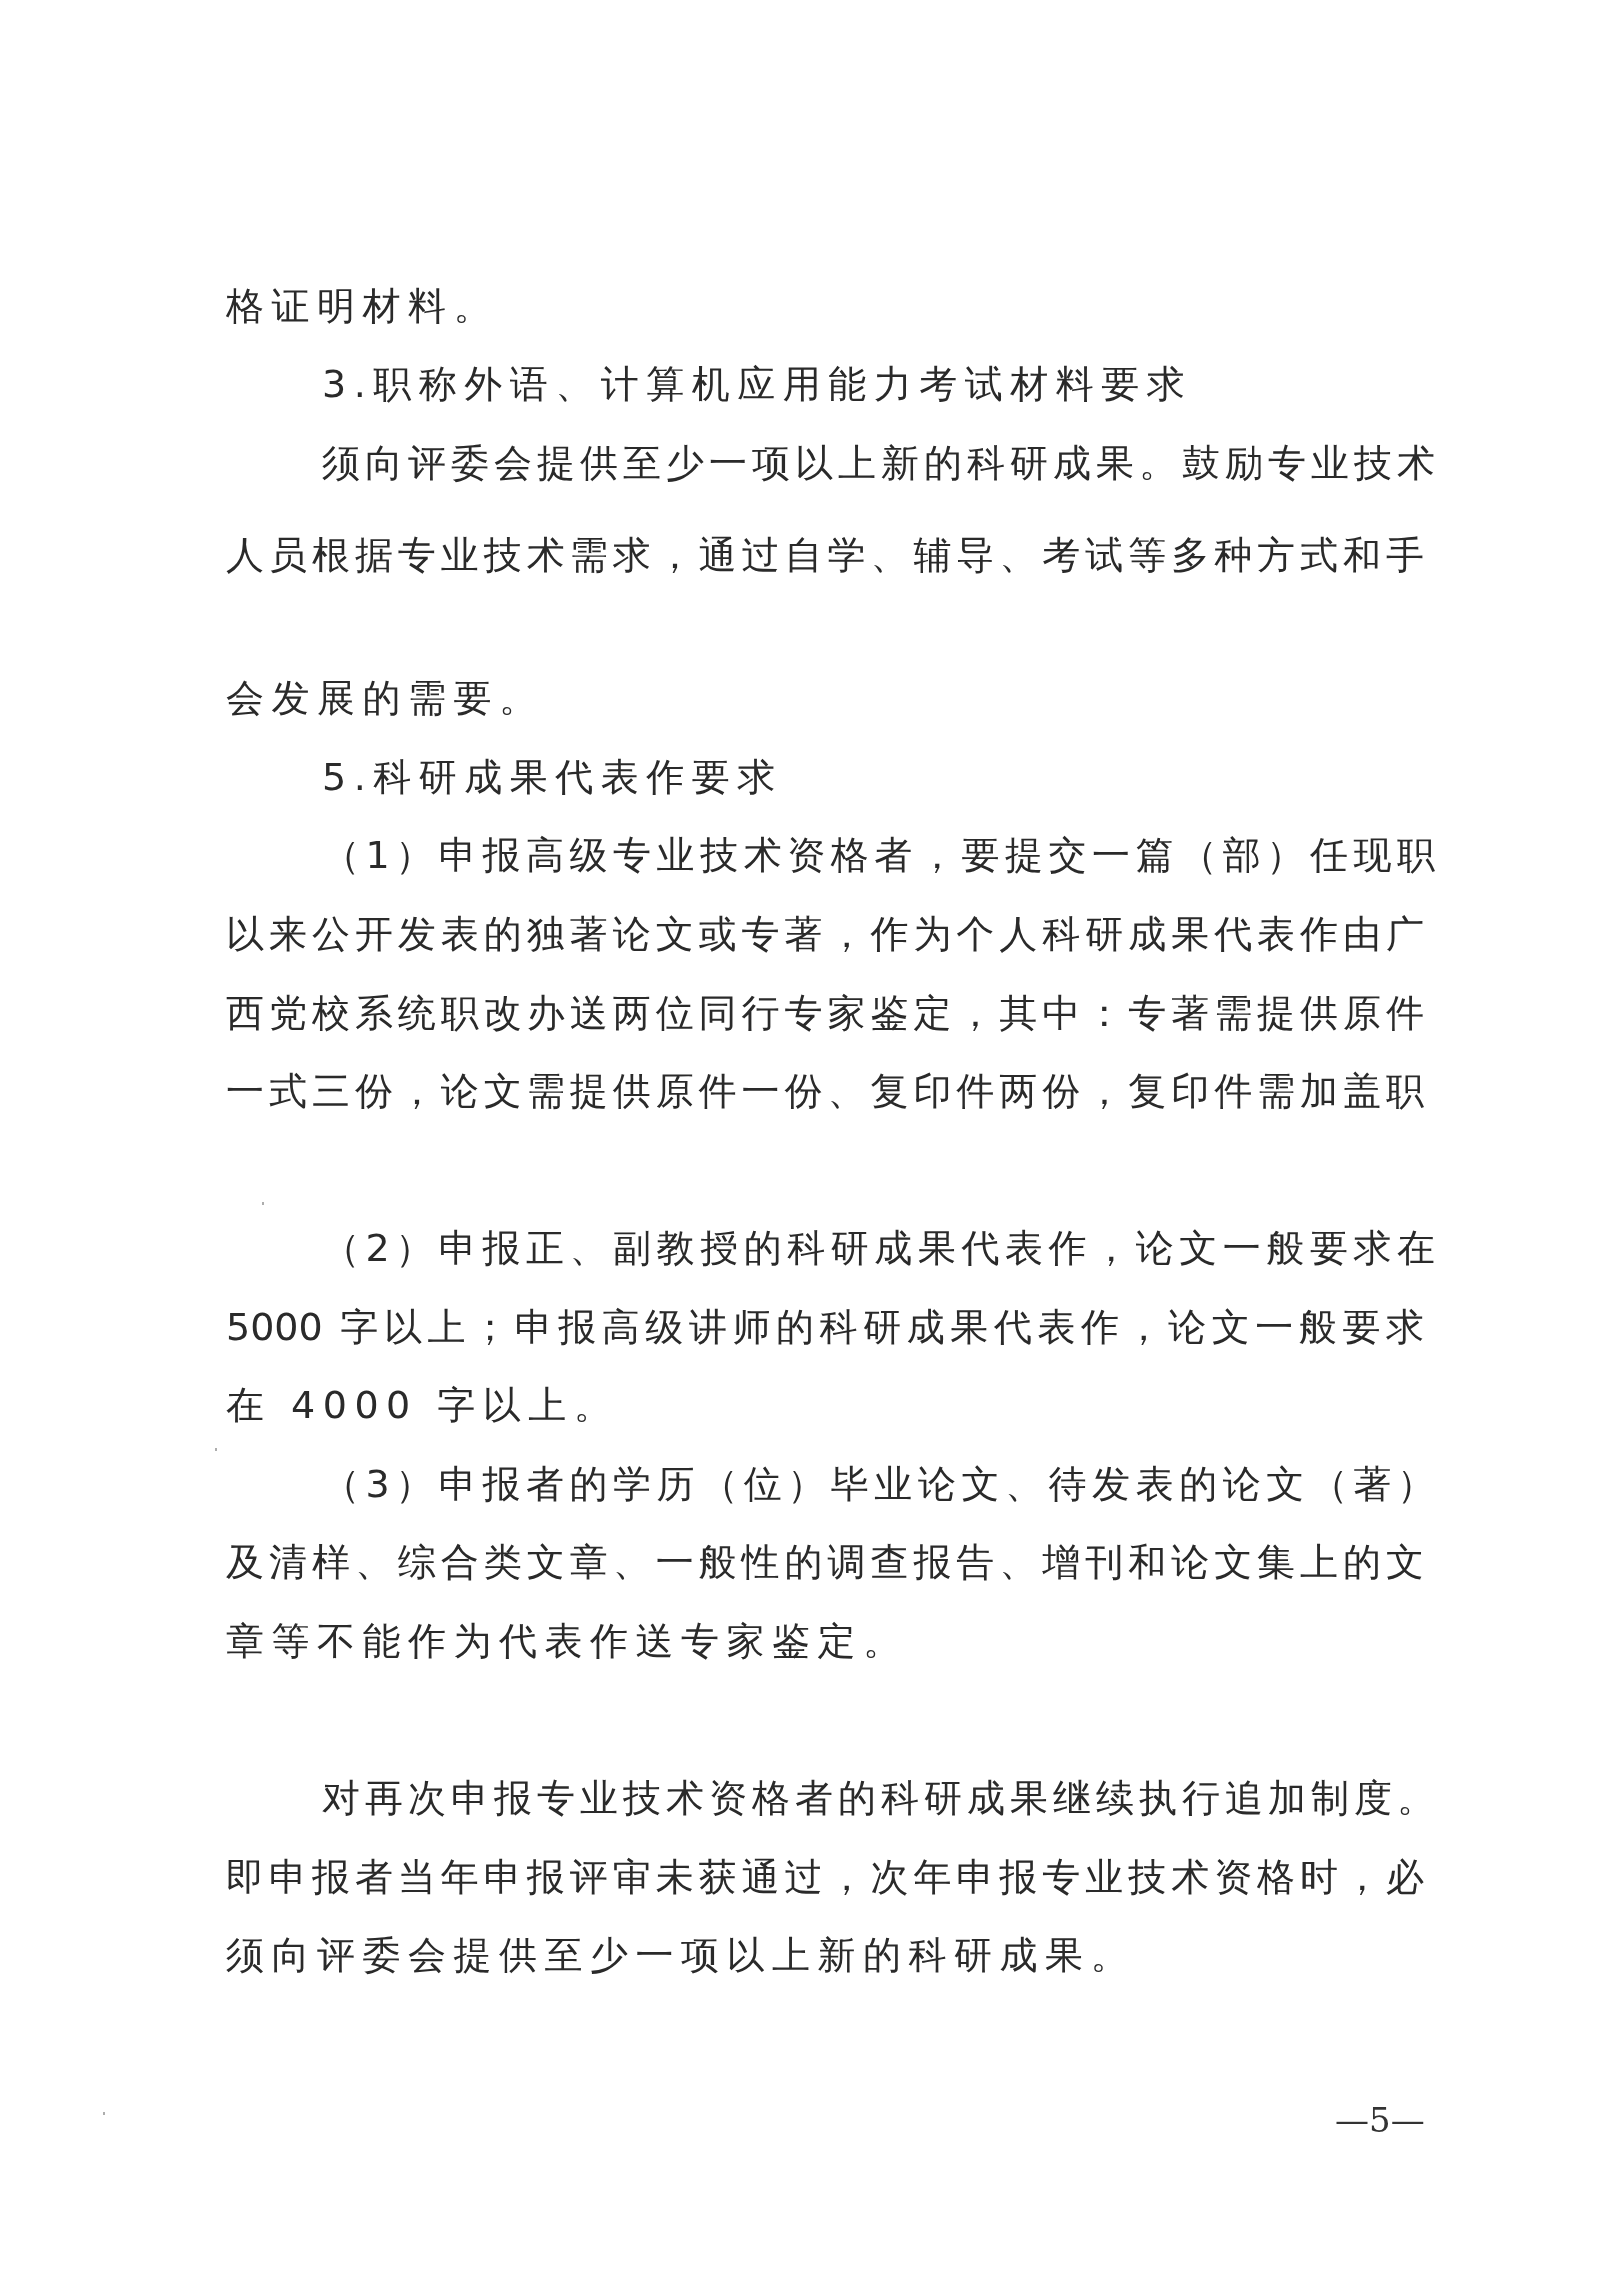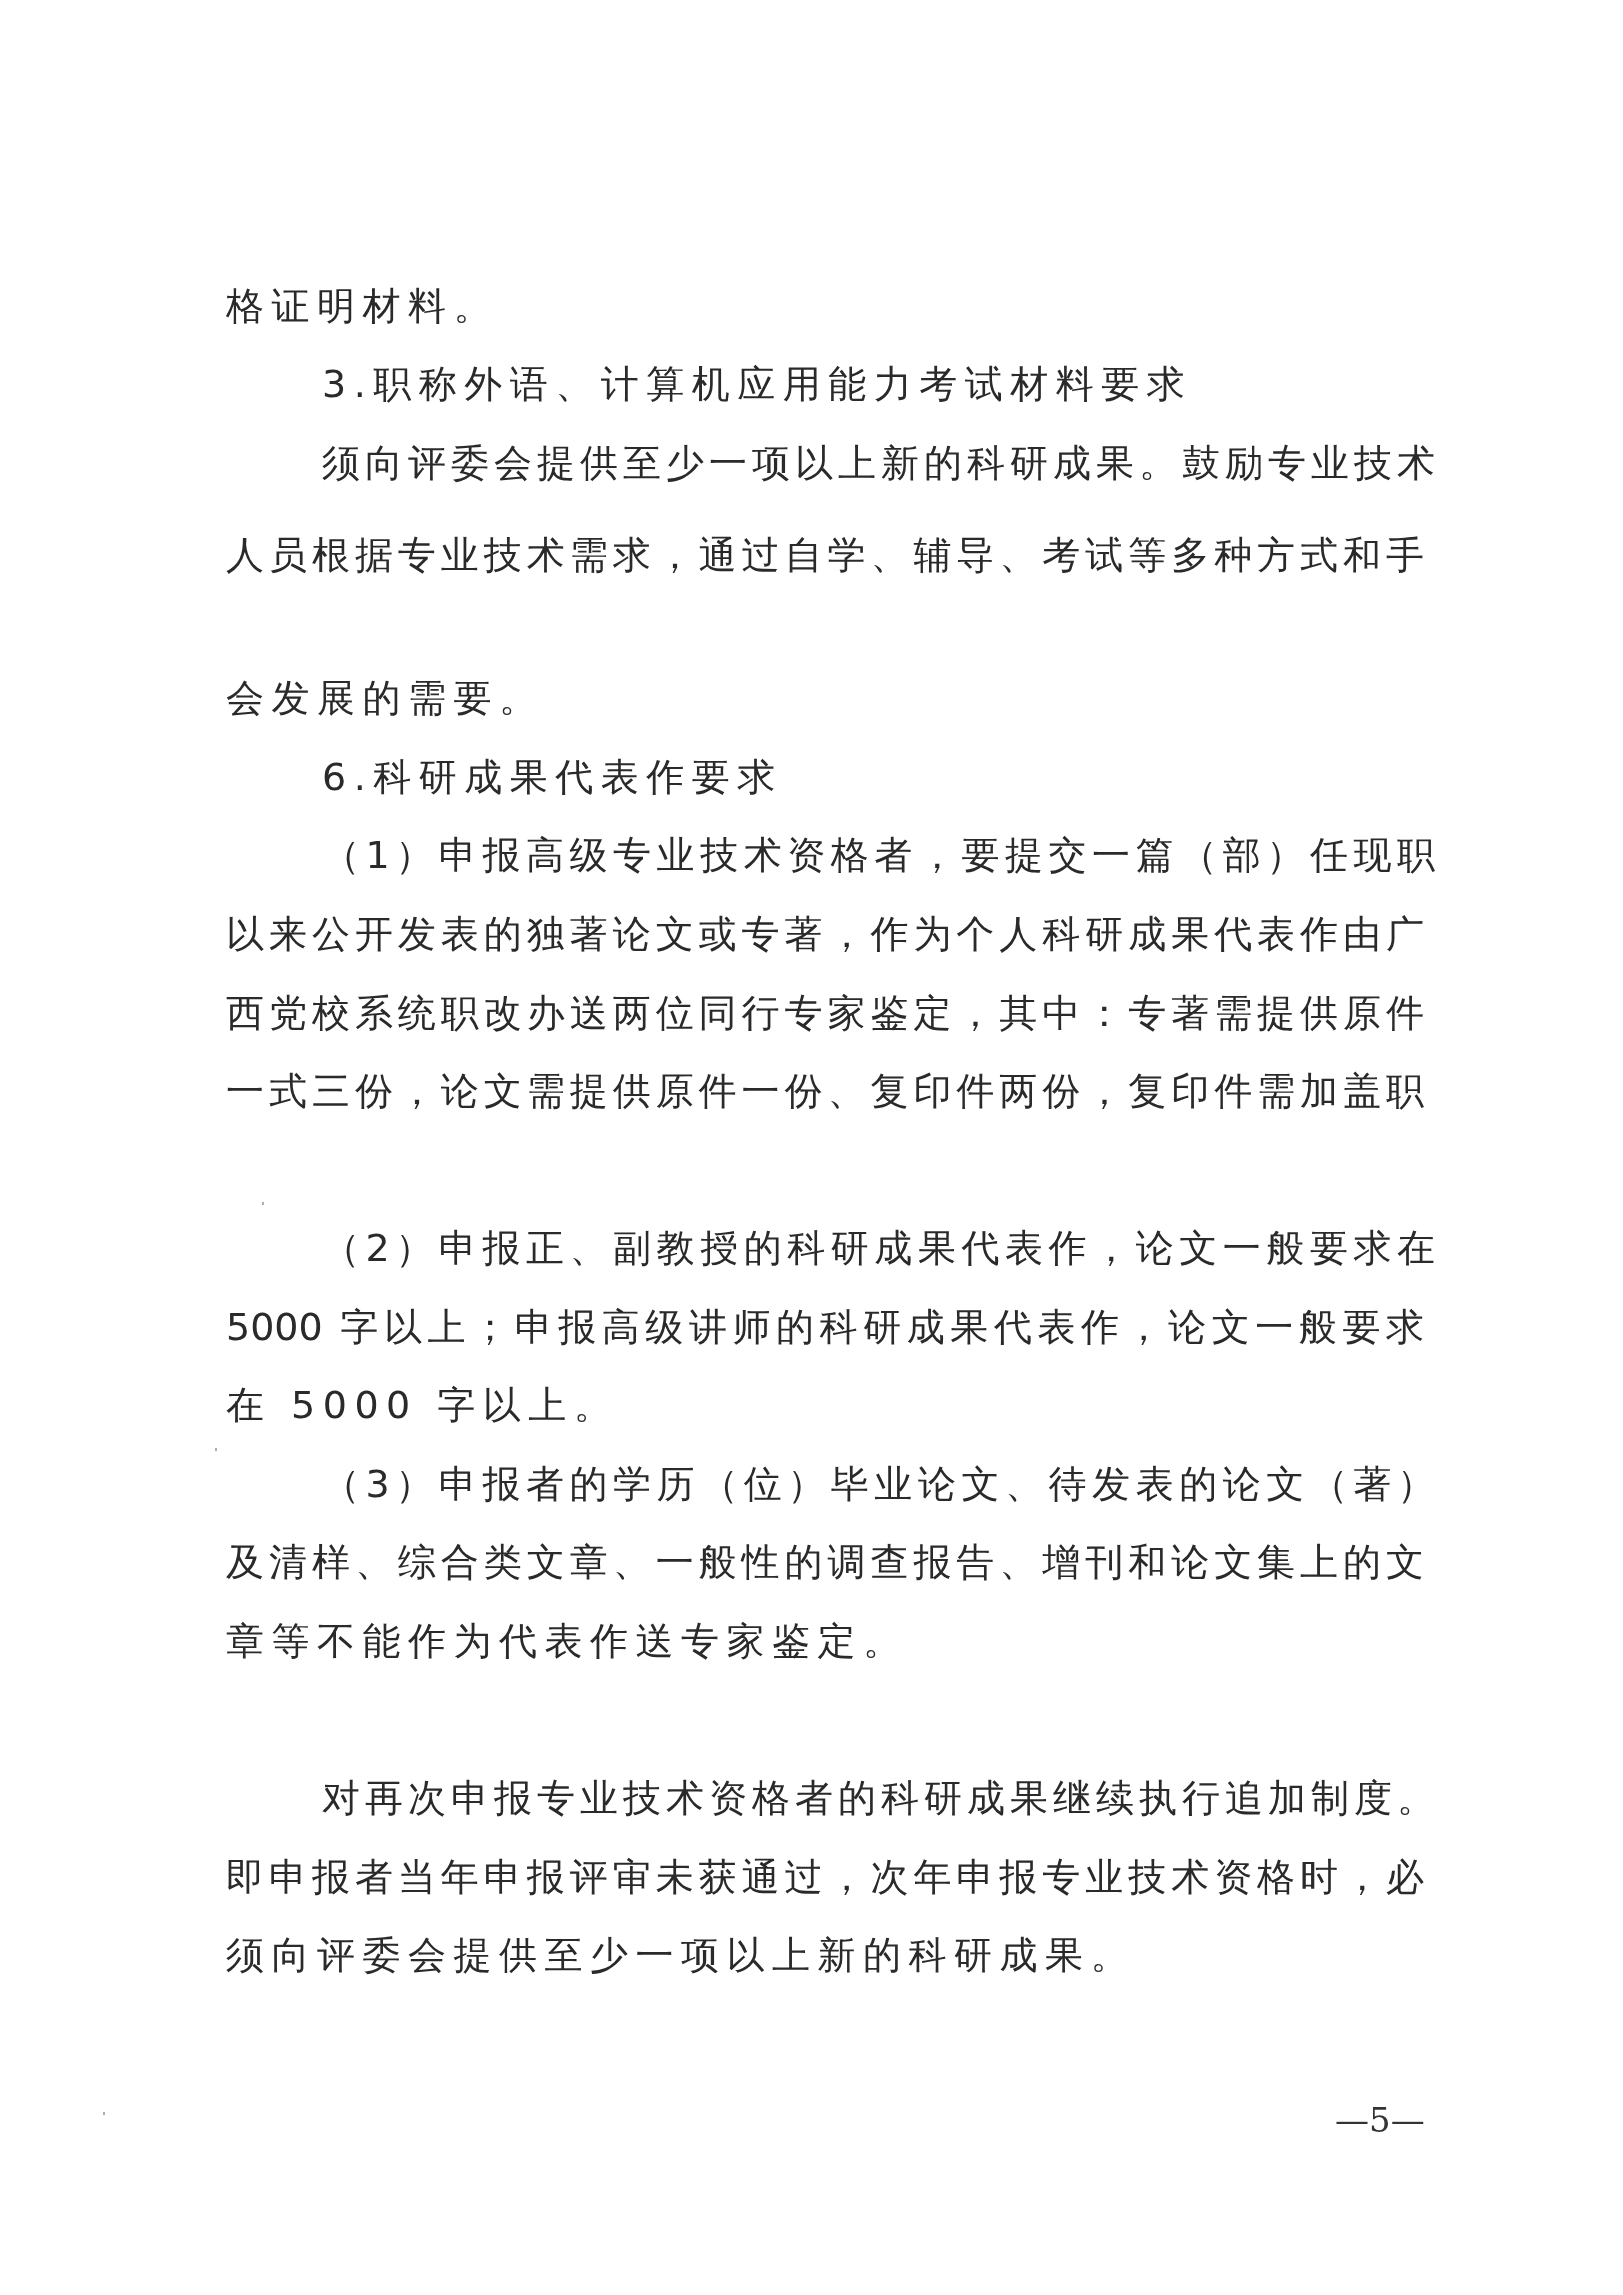--- a/index.html
+++ b/index.html
@@ -32,28 +32,28 @@
 </style>
 </head>
 <body>
 
 <div class="page">
   <div class="line" style="top:270px">格证明材料。</div>
   <div class="line indent" style="top:348px">3.职称外语、计算机应用能力考试材料要求</div>
   <div class="line indent justify" style="top:427px">须向评委会提供至少一项以上新的科研成果。鼓励专业技术</div>
   <div class="line justify" style="top:519px">人员根据专业技术需求，通过自学、辅导、考试等多种方式和手</div>
   <div class="line" style="top:662px">会发展的需要。</div>
-  <div class="line indent" style="top:741px">6.科研成果代表作要求</div>
+  <div class="line indent" style="top:741px">5.科研成果代表作要求</div>
   <div class="line indent justify" style="top:819px">（1）申报高级专业技术资格者，要提交一篇（部）任现职</div>
   <div class="line justify" style="top:898px">以来公开发表的独著论文或专著，作为个人科研成果代表作由广</div>
   <div class="line justify" style="top:977px">西党校系统职改办送两位同行专家鉴定，其中：专著需提供原件</div>
   <div class="line justify" style="top:1055px">一式三份，论文需提供原件一份、复印件两份，复印件需加盖职</div>
   <div class="line indent justify" style="top:1212px">（2）申报正、副教授的科研成果代表作，论文一般要求在</div>
   <div class="line justify" style="top:1291px">5000 字以上；申报高级讲师的科研成果代表作，论文一般要求</div>
-  <div class="line" style="top:1369px">在 5000 字以上。</div>
+  <div class="line" style="top:1369px">在 4000 字以上。</div>
   <div class="line indent justify" style="top:1448px">（3）申报者的学历（位）毕业论文、待发表的论文（著）</div>
   <div class="line justify" style="top:1526px">及清样、综合类文章、一般性的调查报告、增刊和论文集上的文</div>
   <div class="line" style="top:1605px">章等不能作为代表作送专家鉴定。</div>
   <div class="line indent justify" style="top:1762px">对再次申报专业技术资格者的科研成果继续执行追加制度。</div>
   <div class="line justify" style="top:1841px">即申报者当年申报评审未获通过，次年申报专业技术资格时，必</div>
   <div class="line" style="top:1919px">须向评委会提供至少一项以上新的科研成果。</div>
 
   <div class="page-number">—5—</div>
 
   <div class="speck" style="left:103px;top:2112px"></div>

